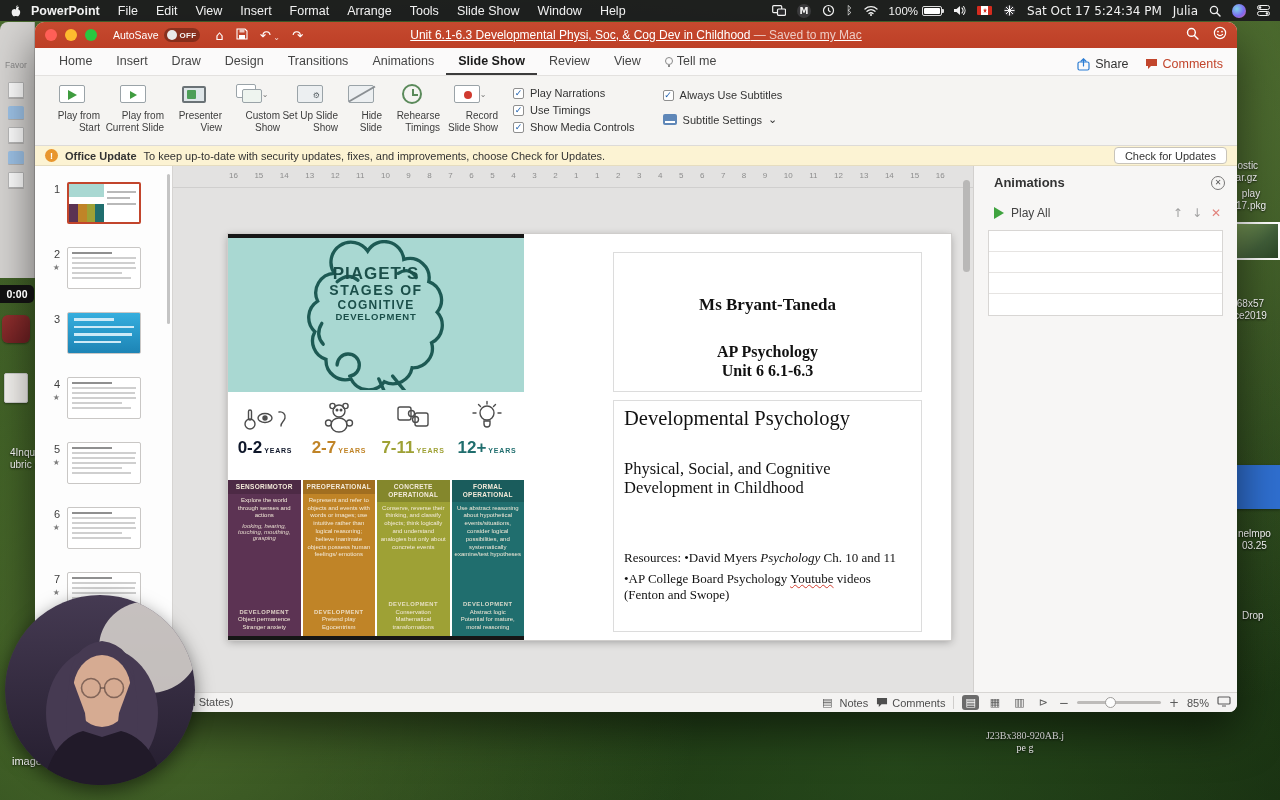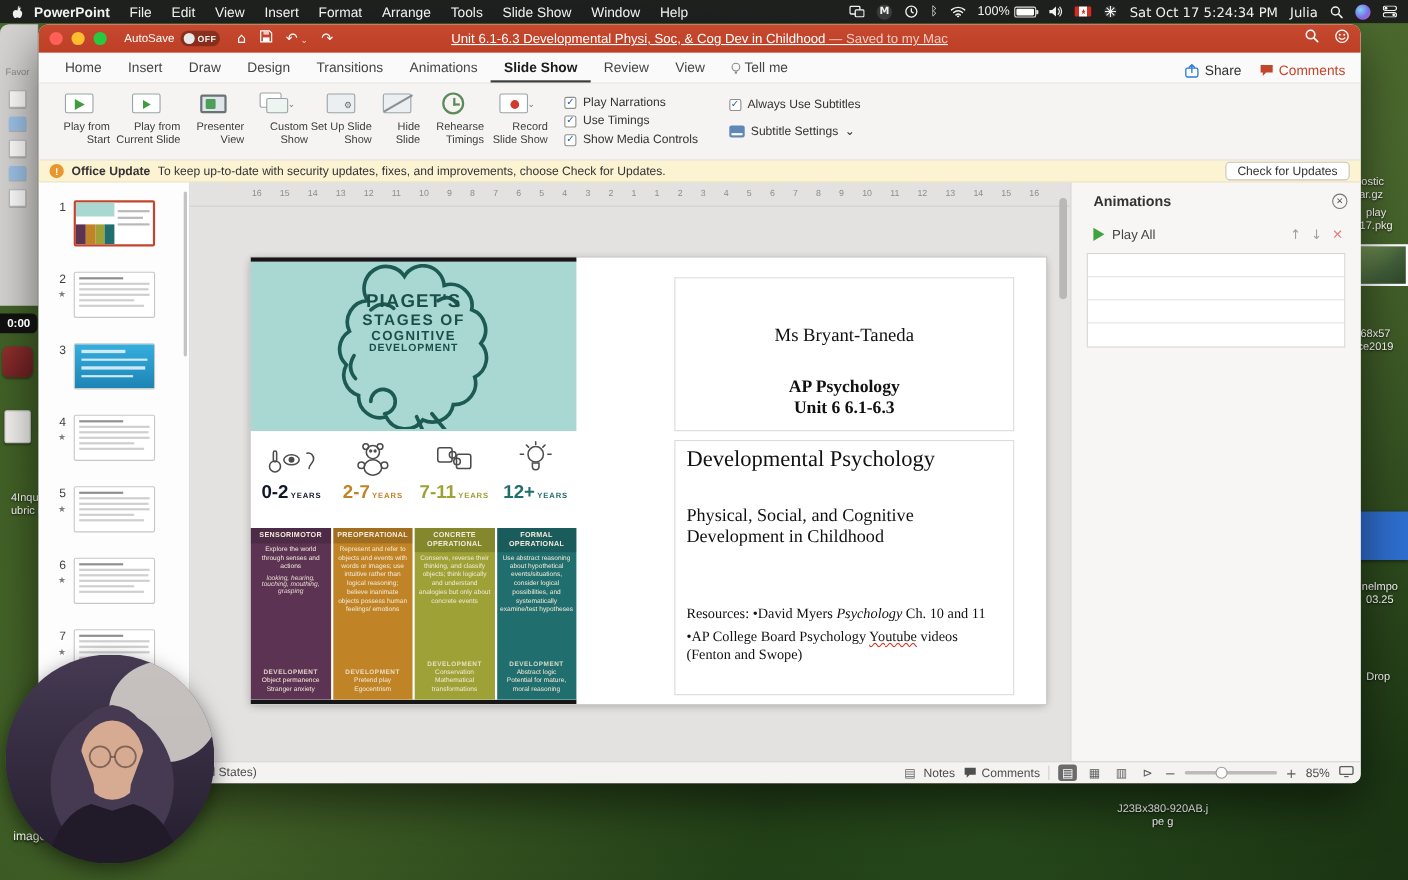--- a/index.html
+++ b/index.html
@@ -174,21 +174,21 @@
     background:rgba(0,0,0,.16); margin:0 -3px 3px; padding:3px 2px; line-height:1.2; }
   .st-desc { font-size:6px; line-height:1.3; text-align:center; }
   .st-ex { font-size:6px; font-style:italic; text-align:center; margin-top:3px; opacity:.9; }
   .st-spacer { flex:1; }
   .st-devlabel { font-size:5.8px; font-weight:bold; letter-spacing:.5px; text-align:center; opacity:.85; margin-bottom:1.5px;}
   .st-devline { font-size:6px; text-align:center; line-height:1.3; }
 
   
   .ph-box { position:absolute; border:1px solid #dcdcdc; font-family:"Liberation Serif", serif; color:#111; }
   #tb1 { left:385px; top:18px; width:309px; height:140px; text-align:center; }
-  #tb1 .author { font-size:17px; font-weight:normal; margin-top:42px; }
+  #tb1 .author { font-size:17px; font-weight:bold; margin-top:42px; }
   #tb1 .course { font-size:16px; font-weight:bold; margin-top:28px; }
   #tb1 .unit { font-size:16px; font-weight:bold; margin-top:1px; }
   #tb2 { left:385px; top:166px; width:309px; height:232px; padding:6px 10px; }
   #tb2 .main-title { font-size:20.5px; }
   #tb2 .subtitle { font-size:16.5px; margin-top:30px; line-height:1.15; width:85%; }
   #tb2 .res { font-size:13px; margin-top:52px; line-height:1.22; }
   #tb2 .res2 { font-size:13px; margin-top:5px; line-height:1.22; }
   .wavy { text-decoration:underline; text-decoration-style:wavy; text-decoration-color:#d23c2e; text-decoration-thickness:1px; }
 
   
@@ -905,15 +905,15 @@
 <div class="dicon dt-label" style="left:1234px;top:298px;">
   <span>68x57</span><br><span>ce2019</span>
 </div>
 <div id="blue-thumb"></div>
 <div class="dicon dt-label" style="left:1238px;top:528px;">
   <span>nelmpo</span><br><span>03.25</span>
 </div>
 <div class="dicon dt-label" style="left:1242px;top:610px;">
   <span>Drop</span>
 </div>
-<div class="dicon dt-label" style="left:992px;top:730px;width:130px;">
+<div class="dicon dt-label" style="left:960px;top:730px;width:130px;font-family:Liberation Serif, serif;">
   <span>J23Bx380-920AB.j</span><br><span>pe g</span>
 </div>
 
 </body></html>

